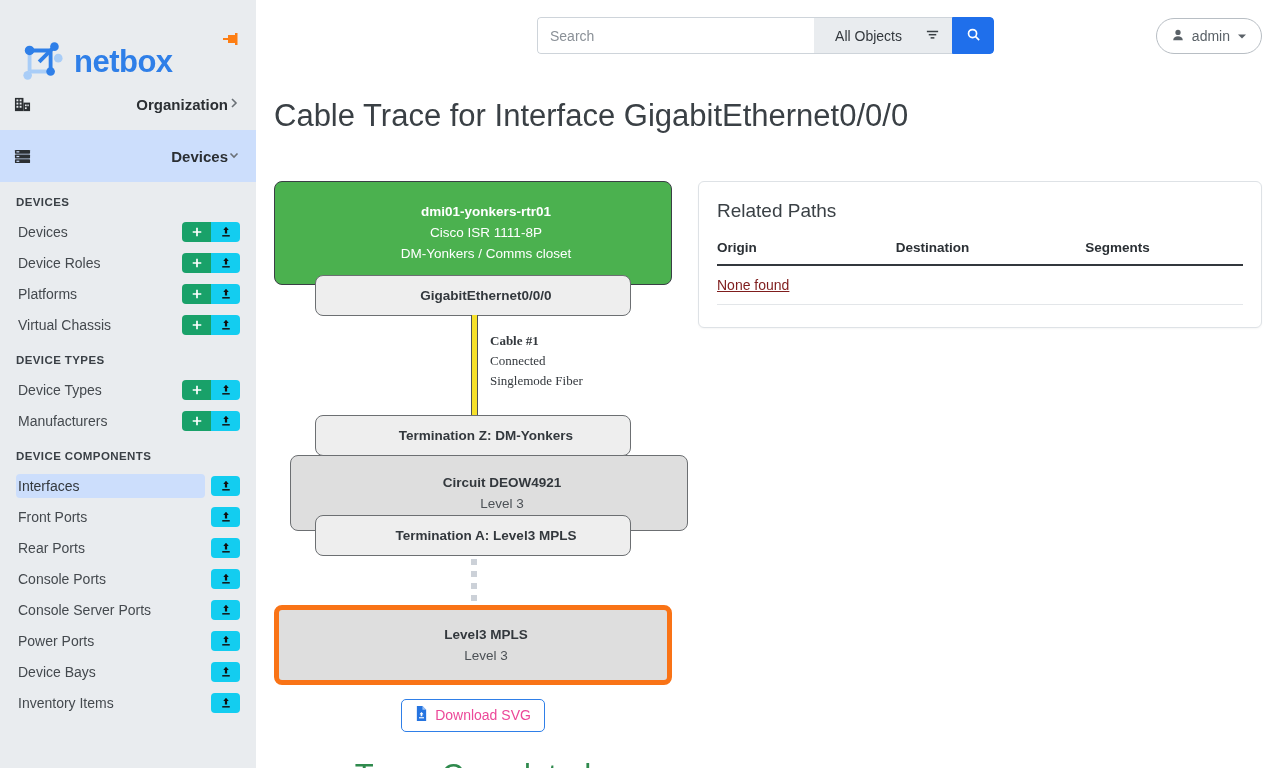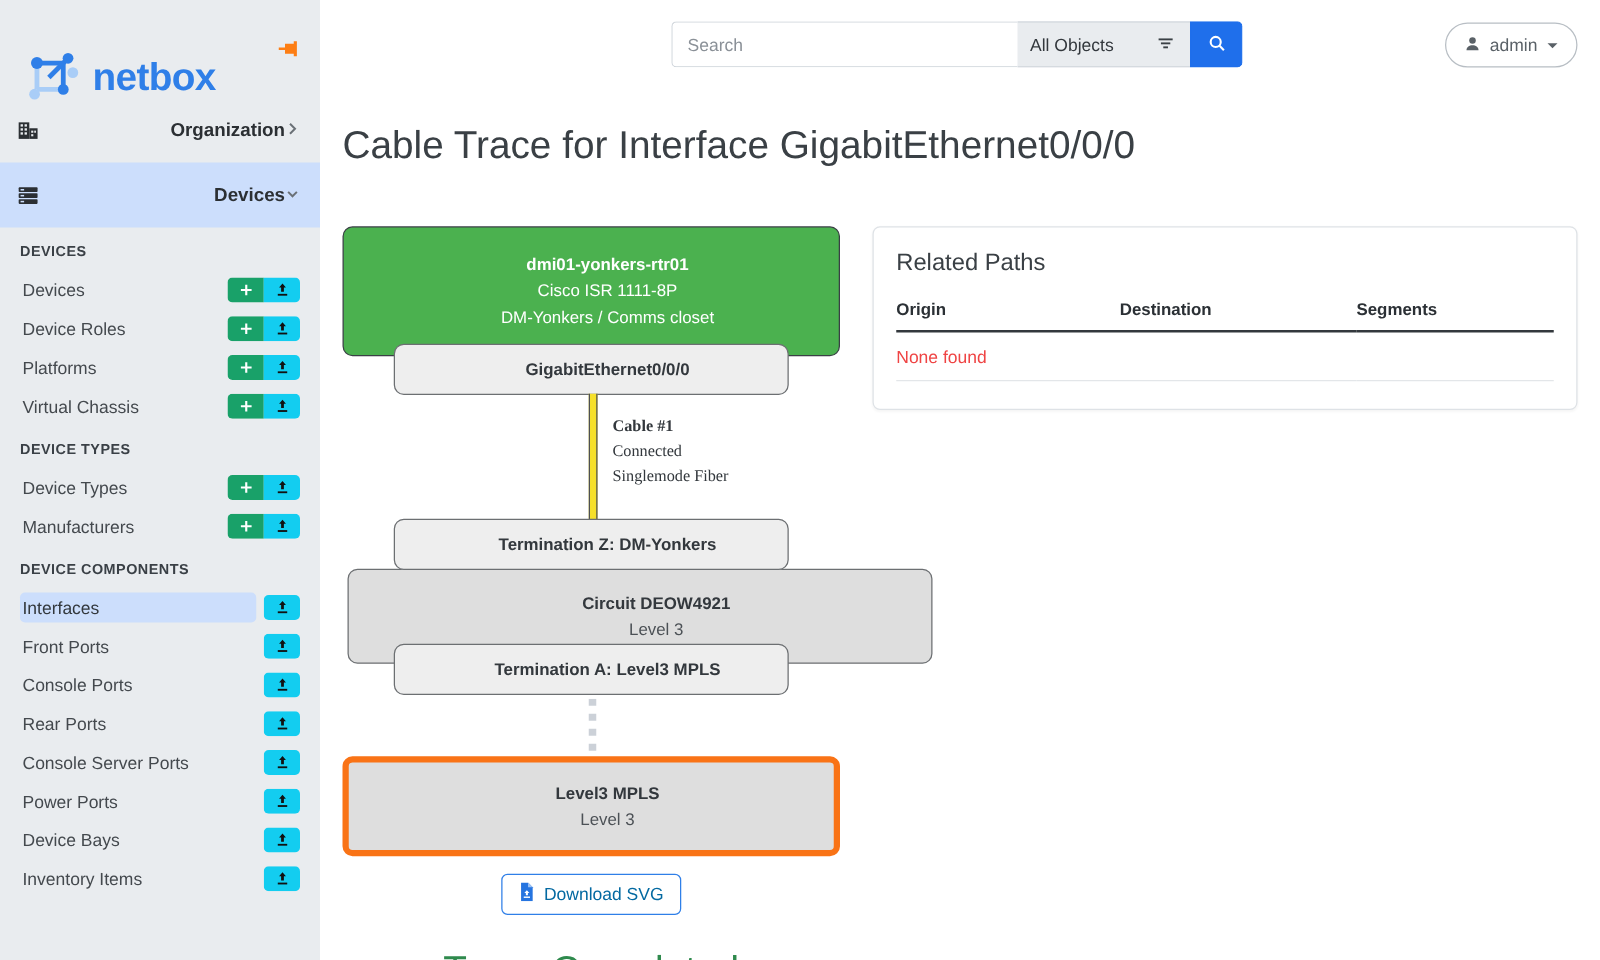--- a/index.html
+++ b/index.html
@@ -104,21 +104,21 @@
     width: 277px; height: 37px;
     border: 1px solid #ced4da; border-right: none;
     border-radius: 4px 0 0 4px;
     padding: 0 12px; font-size: 14px;
     color: #33383d; background: #fff;
     outline: none;
     font-family: "Liberation Sans", sans-serif;
   }
   .search-input::placeholder { color: #8a9097; }
   .obj-select {
-    display: flex; align-items: center; justify-content: flex-start;
+    display: flex; align-items: center; justify-content: flex-end;
     min-width: 98px; height: 37px;
     background: #e9ecef;
     border: 1px solid #ced4da; border-right: none; border-left: none;
     font-size: 14px; color: #33383d;
     cursor: pointer; padding: 0 10px;
   }
   .filter-btn {
     display: flex; align-items: center; justify-content: center;
     width: 40px; height: 37px;
     background: #e9ecef;
@@ -173,21 +173,21 @@
   .node-term {
     background: #eeeeee; border: 1px solid #6c6f72;
     color: #33383d; font-weight: 700; font-size: 13.5px;
     border-radius: 8px;
   }
   .term-iface { left: 41px; top: 94px; width: 316px; height: 41px; }
   .term-z { left: 41px; top: 234px; width: 316px; height: 41px; }
   .term-a { left: 41px; top: 334px; width: 316px; height: 41px; }
 
   .node-circuit {
-    left: 4px; top: 274px; width: 468px; height: 76px;
+    left: 16px; top: 274px; width: 398px; height: 76px;
     background: #dedede; border: 1px solid #6c6f72;
     color: #33383d;
   }
   .node-circuit .c1 { font-weight: 700; font-size: 13.5px; margin-bottom: 6px; }
   .node-circuit .c2 { font-size: 13.5px; color: #4c5156; }
 
   .node-provider {
     left: 0; top: 424px; width: 398px; height: 80px;
     background: #dedede; border: 5px solid #f97316;
     color: #33383d;
@@ -216,21 +216,21 @@
     background-image: linear-gradient(#ccd1d8 50%, transparent 0);
     background-size: 6px 12px;
     background-repeat: repeat-y;
   }
 
   .dl-btn-row { width: 398px; display: flex; justify-content: center; margin-top: 18px; }
   .dl-btn {
     display: inline-flex; align-items: center; gap: 7px;
     height: 33px; padding: 0 13px;
     border: 1px solid #2f7fe8; border-radius: 5px;
-    background: #fff; color: #0369a1; font-size: 14px;
+    background: #fff; color: #ec4899; font-size: 14px;
     cursor: pointer;
   }
   .trace-status {
     width: 398px; text-align: center;
     font-size: 31px; color: #2f8a4d;
     margin-top: 26px;
   }
 
   
   .side-col { flex: 1; padding-left: 24px; }
@@ -240,23 +240,24 @@
     box-shadow: 0 1px 2px rgba(0,0,0,0.04);
   }
   .card-title { font-size: 19px; color: #3a4045; margin-bottom: 18px; }
   table.paths { width: 100%; border-collapse: collapse; }
   table.paths th {
     text-align: left; font-size: 13.5px; font-weight: 700;
     color: #2b3035; padding: 0 0 9px 0;
     border-bottom: 2px solid #33383d;
   }
   table.paths td {
-    font-size: 14px; color: #ef4444;
+    font-size: 14px; color: #7f1d1d;
     padding: 11px 0 11px 0;
     border-bottom: 1px solid #e3e6e9;
+    text-decoration: underline;
   }
   .col-origin { width: 34%; }
   .col-dest { width: 36%; }
 </style>
 </head>
 <body>
 
 <div class="app">
 
   <aside class="sidebar">
@@ -450,32 +451,32 @@
       <span class="btn-pair">
         <span class="mini-btn mini-imp">
             <svg viewBox="0 0 14 14" width="12" height="12" fill="#111">
               <path d="M7 1l3.2 3.6H8.3v4.1H5.7V4.6H3.8z"></path>
               <rect x="2.6" y="10.6" width="8.8" height="1.7"></rect>
             </svg>
           </span>
       </span>
     </div>
     <div class="nav-item">
+      <span class="n-label">Rear Ports</span>
+      <span class="btn-pair">
+        <span class="mini-btn mini-imp">
+            <svg viewBox="0 0 14 14" width="12" height="12" fill="#111">
+              <path d="M7 1l3.2 3.6H8.3v4.1H5.7V4.6H3.8z"></path>
+              <rect x="2.6" y="10.6" width="8.8" height="1.7"></rect>
+            </svg>
+          </span>
+      </span>
+    </div>
+    <div class="nav-item">
       <span class="n-label">Console Ports</span>
-      <span class="btn-pair">
-        <span class="mini-btn mini-imp">
-            <svg viewBox="0 0 14 14" width="12" height="12" fill="#111">
-              <path d="M7 1l3.2 3.6H8.3v4.1H5.7V4.6H3.8z"></path>
-              <rect x="2.6" y="10.6" width="8.8" height="1.7"></rect>
-            </svg>
-          </span>
-      </span>
-    </div>
-    <div class="nav-item">
-      <span class="n-label">Rear Ports</span>
       <span class="btn-pair">
         <span class="mini-btn mini-imp">
             <svg viewBox="0 0 14 14" width="12" height="12" fill="#111">
               <path d="M7 1l3.2 3.6H8.3v4.1H5.7V4.6H3.8z"></path>
               <rect x="2.6" y="10.6" width="8.8" height="1.7"></rect>
             </svg>
           </span>
       </span>
     </div>
     <div class="nav-item">

